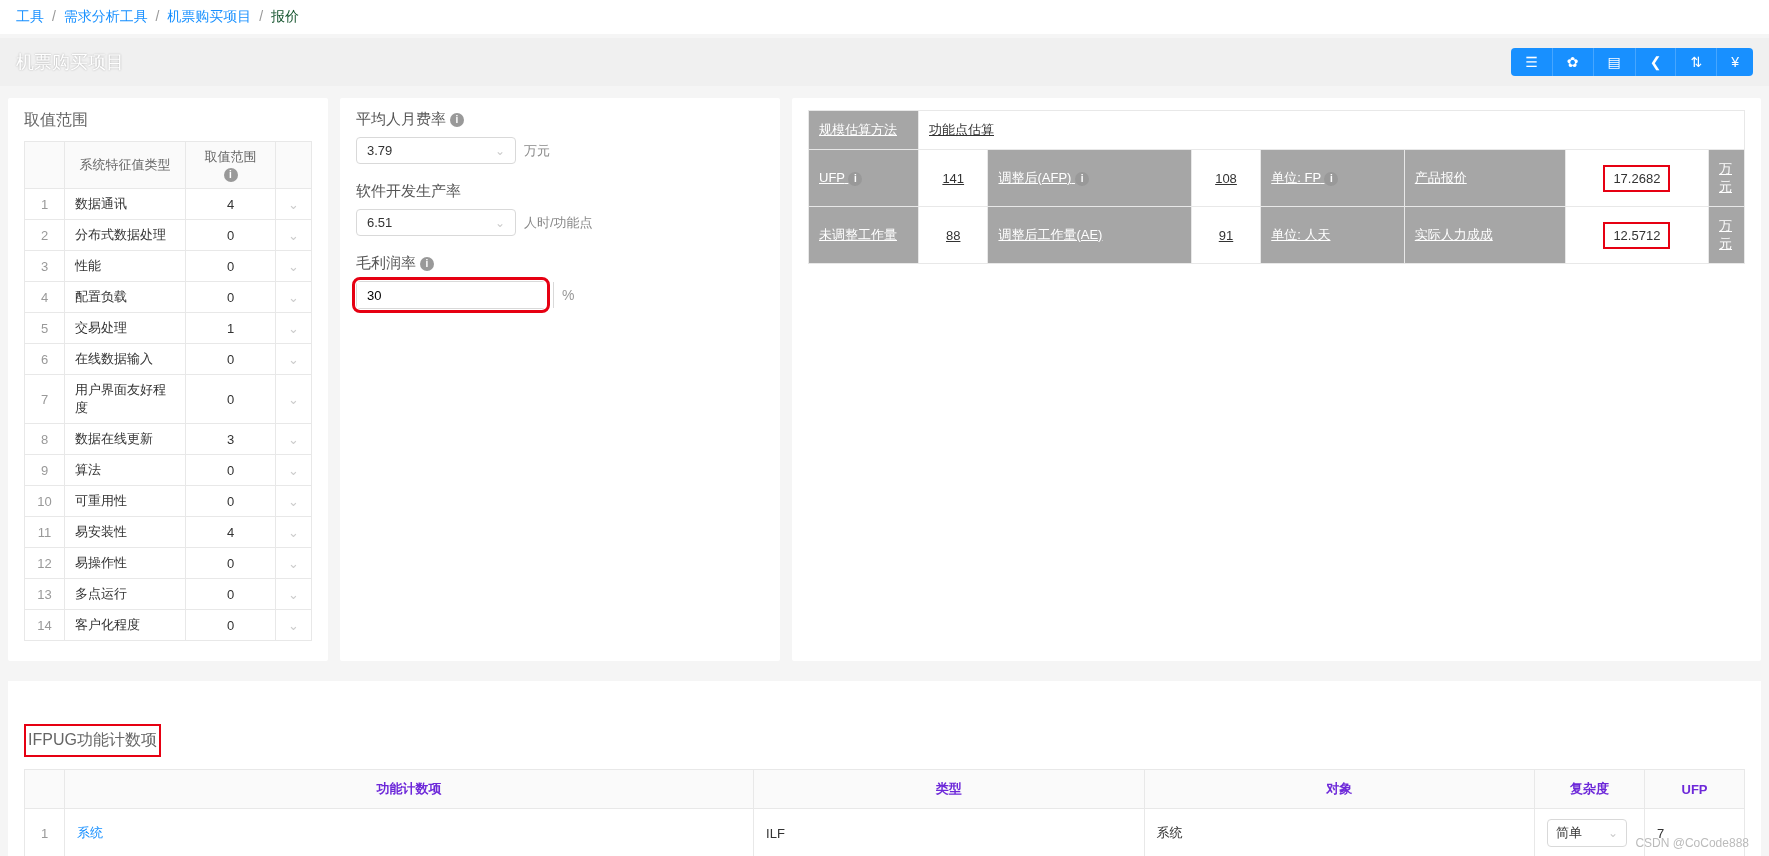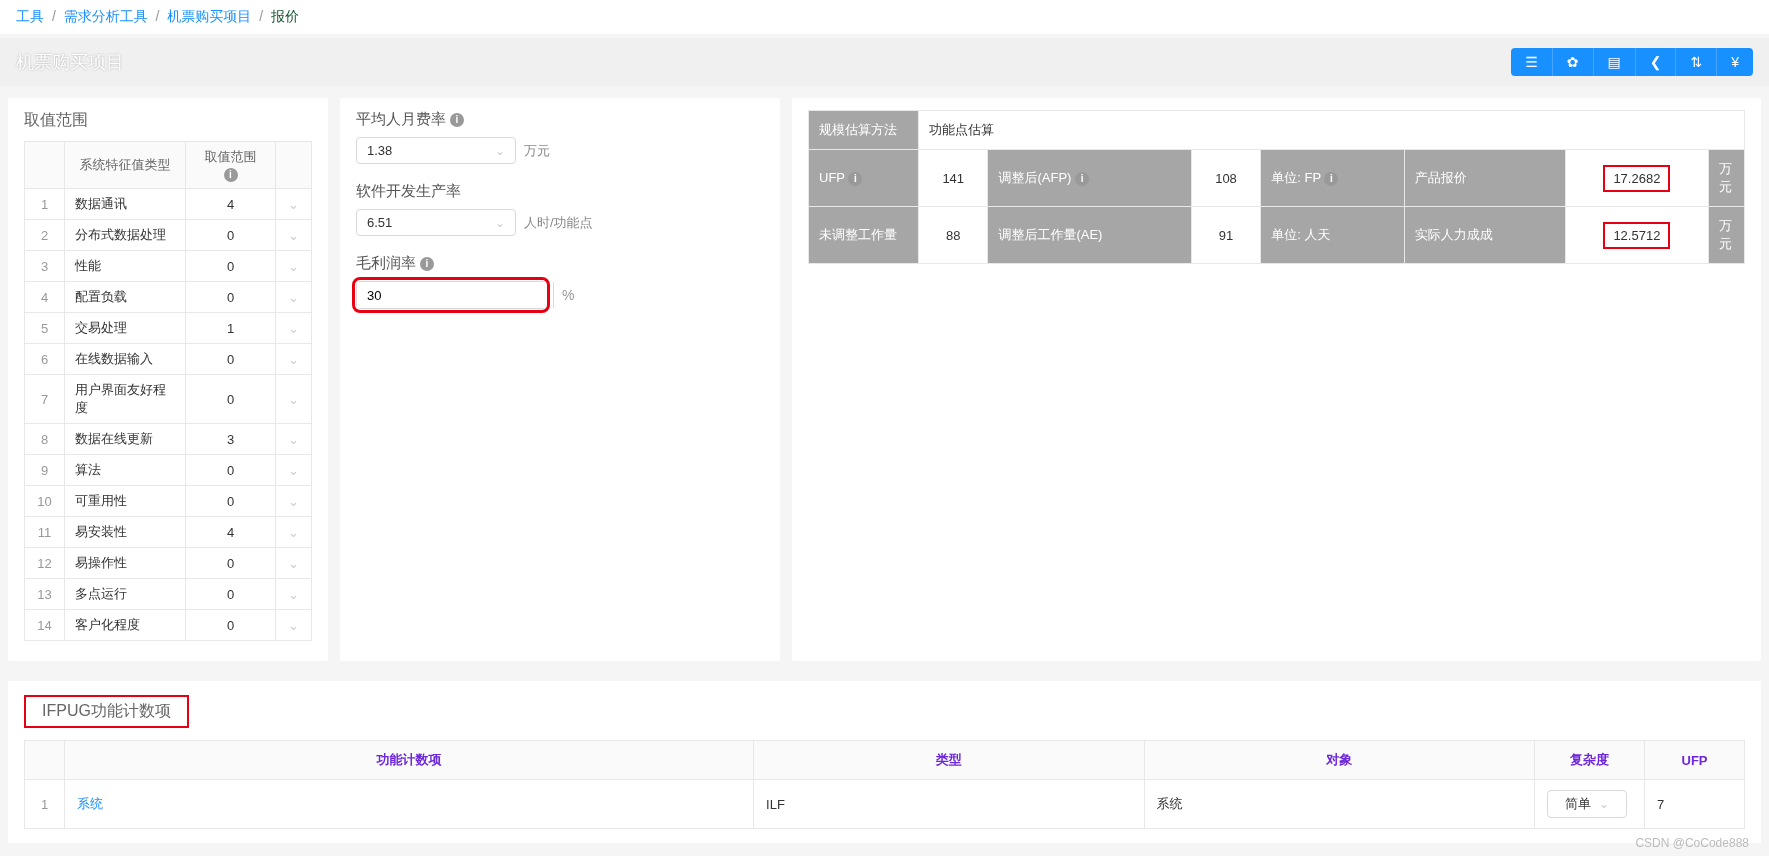--- a/index.html
+++ b/index.html
@@ -96,46 +96,47 @@
     .input-percent .suffix {
       border-left: 1px solid #d9d9d9;
       padding: 5px 8px;
       color: #999;
     }
     .red-highlight { outline: 3px solid #e60012; outline-offset: 1px; }
     .unit-txt { color: #888; font-size: 13px; }
     .chevron { color: #ccc; font-size: 12px; }
     
     .est-table { width: 100%; border-collapse: collapse; font-size: 13px; }
-    .est-table td { border: 1px solid #e8e8e8; padding: 10px 10px; }
+    .est-table td { border: 1px solid #e8e8e8; padding: 10px 10px; text-decoration: underline; }
     .est-table td.lbl { background: #a6a6a6; color: #fff; }
     .est-val { text-align: center; }
     .est-red { display: inline-block; border: 2px solid #e60012; padding: 4px 8px; }
     
     .ifpug-section { background: #fff; margin: 8px; padding: 14px 16px; }
     .ifpug-title {
       display: inline-block;
       border: 2px solid #e60012;
-      padding: 4px 16px;
+      padding: 4px 2px;
       font-size: 16px;
       color: #666;
+      margin-top: 29px;
     }
     .ifpug-table { margin-top: 12px; width: 100%; }
     .ifpug-table th, .ifpug-table td { border: 1px solid #e8e8e8; padding: 10px 12px; font-size: 13px; }
     .ifpug-table th { background: #fafafa; color: #6d28d9; font-weight: 700; }
     .complexity-select {
       border: 1px solid #d9d9d9;
       border-radius: 4px;
       padding: 4px 8px;
       display: inline-flex;
       align-items: center;
       gap: 8px;
       cursor: pointer;
       width: 80px;
-      justify-content: center;
+      justify-content: space-between;
     }
     .watermark { position: fixed; right: 20px; bottom: 6px; color: #bbb; font-size: 12px; }
   </style>
 </head>
 <body>
 
 <div class="breadcrumb">
   <a href="#">工具</a>
   <span class="sep">/</span>
   <a href="#">需求分析工具</a>
@@ -263,21 +264,21 @@
   </div>
 
   <div class="card col-mid">
     <div class="form-row">
       <div class="form-label">
         <span>平均人月费率</span>
         <span class="info-icon">i</span>
       </div>
       <div class="inline-wrap">
         <div class="select-box">
-          <span>1.38</span>
+          <span>3.79</span>
           <span class="chevron">⌄</span>
         </div>
         <span class="unit-txt">万元</span>
       </div>
     </div>
     <div class="form-row">
       <div class="form-label">软件开发生产率</div>
       <div class="inline-wrap">
         <div class="select-box">
           <span>6.51</span>

